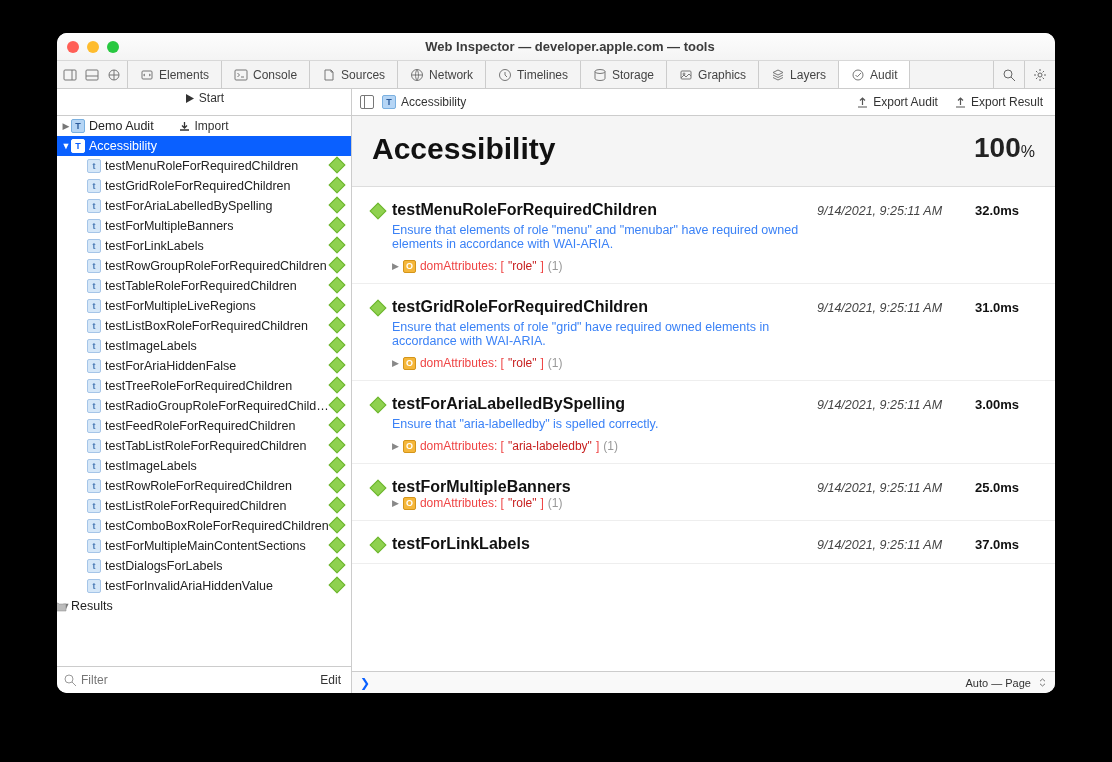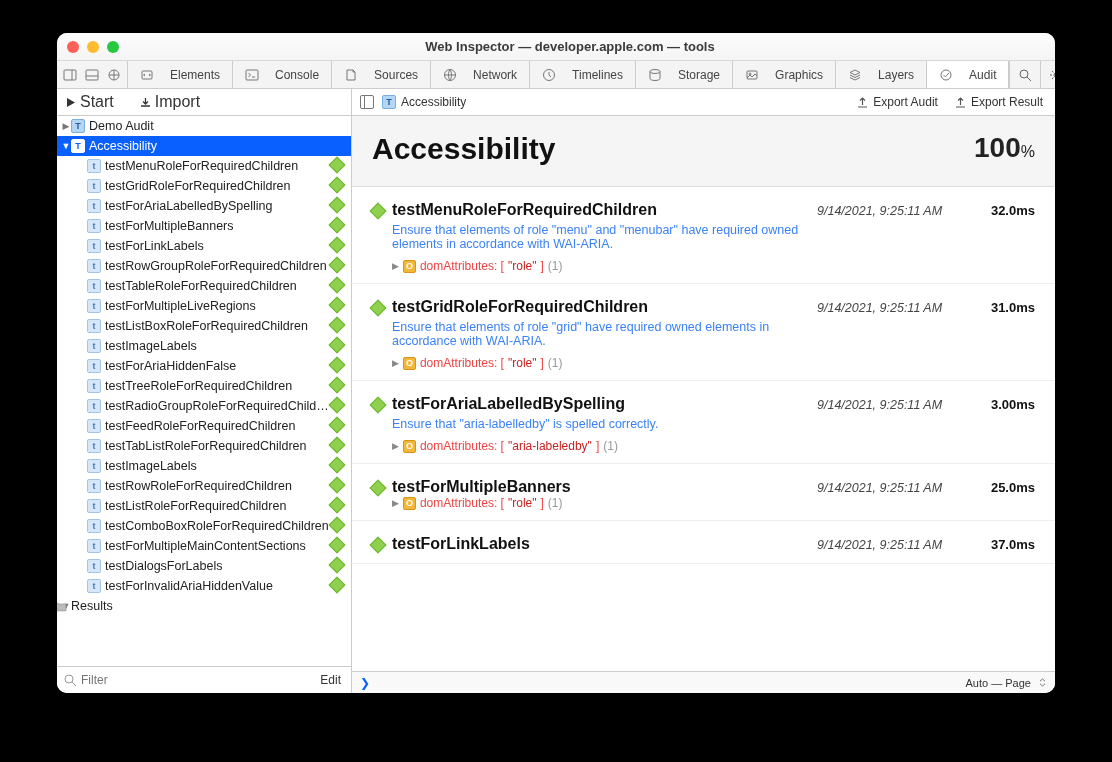--- a/index.html
+++ b/index.html
@@ -8,28 +8,28 @@
 .titlebar { height: 28px; background: linear-gradient(#fdfdfd,#f4f4f4); border-bottom: 1px solid #d8d8d8; display: flex; align-items: center; padding: 0 10px; position: relative; }
 .traffic { display: flex; gap: 8px; }
 .dot { width: 12px; height: 12px; border-radius: 50%; }
 .dot.red { background: #ff5f57; }
 .dot.yellow { background: #febc2e; }
 .dot.green { background: #28c840; }
 .title { position: absolute; left: 0; right: 0; text-align: center; font-size: 13px; font-weight: 600; color: #3b3b3b; pointer-events: none; padding-left: 28px; }
 .tabbar { height: 28px; background: #f4f4f4; border-bottom: 1px solid #ccc; display: flex; align-items: stretch; font-size: 12px; color: #444; }
 .dockctl { display: flex; align-items: center; padding: 0 6px; gap: 8px; border-right: 1px solid #ccc; }
 .dockctl svg { width: 14px; height: 14px; stroke: #777; fill: none; }
-.tab { display: flex; align-items: center; gap: 16px; padding: 0 12px; border-right: 1px solid #ccc; cursor: pointer; }
+.tab { display: flex; align-items: center; gap: 5px; padding: 0 12px; border-right: 1px solid #ccc; cursor: pointer; }
 .tab.active { background: #fff; }
 .tab svg, .tabicn { width: 14px; height: 14px; stroke: #777; fill: none; }
 .iconbtn { display: flex; align-items: center; padding: 0 8px; border-left: 1px solid #ccc; cursor: pointer; }
 .iconbtn svg { width: 14px; height: 14px; stroke: #666; fill: none; }
 .body { flex: 1; display: flex; min-height: 0; }
 .sidebar { width: 295px; border-right: 1px solid #ccc; display: flex; flex-direction: column; background: #fff; }
-.sb-tb { height: 27px; border-bottom: 1px solid #ccc; display: flex; align-items: center; justify-content: flex-start; gap: 10px; font-size: 16px; color: #333; }
+.sb-tb { height: 27px; border-bottom: 1px solid #ccc; display: flex; align-items: center; justify-content: space-between; gap: 10px; font-size: 12px; color: #333; flex-direction: column; }
 .sb-btn { display: flex; align-items: center; gap: 4px; padding: 2px 8px; cursor: pointer; }
 .sb-btn svg { width: 11px; height: 11px; }
 .tree { flex: 1; overflow-y: auto; font-size: 12.5px; color: #222; }
 .node { display: flex; align-items: center; height: 20px; padding-right: 6px; cursor: pointer; }
 .node .disc { width: 10px; display: flex; justify-content: center; font-size: 9px; color: #777; }
 .node .ticon { width: 14px; height: 14px; border-radius: 2px; display: flex; align-items: center; justify-content: center; font-size: 9px; font-weight: 600; margin-right: 4px; flex-shrink: 0; }
 .node .ticon.T { background: #b5d5f5; color: #2a5a9a; border: 1px solid #7ab0e0; }
 .node .ticon.t { background: #d5e7f8; color: #4a7ab5; border: 1px solid #a5c5e8; }
 .node .lbl { flex: 1; white-space: nowrap; overflow: hidden; text-overflow: ellipsis; }
 .node .st { width: 14px; height: 14px; flex-shrink: 0; }
@@ -56,21 +56,21 @@
 .hdr h1 { font-size: 30px; font-weight: 700; color: #111; margin-bottom: 4px; }
 .hdr p { font-size: 13.5px; color: #444; max-width: 560px; }
 .hdr .score { font-size: 28px; font-weight: 600; color: #222; }
 .hdr .score small { font-size: 16px; font-weight: 400; }
 .results { }
 .res { padding: 14px 20px 10px 20px; border-bottom: 1px solid #eee; }
 .res .row1 { display: flex; align-items: baseline; gap: 8px; }
 .res .passdiam { flex-shrink: 0; position: relative; top: 2px; }
 .res .name { font-size: 16px; font-weight: 700; color: #111; flex: 1; }
 .res .ts { font-size: 12.5px; font-style: italic; color: #444; width: 150px; text-align: left; }
-.res .dur { font-size: 13px; font-weight: 600; color: #111; width: 60px; text-align: right; }
+.res .dur { font-size: 13px; font-weight: 600; color: #111; width: 60px; }
 .res .desc { font-size: 12.5px; color: #3b82f6; margin: 4px 0 8px 20px; max-width: 420px; }
 .res .dom { font-family: Menlo, monospace; font-size: 12px; color: #333; margin-left: 20px; display: flex; align-items: center; gap: 4px; }
 .res .dom .disc { color: #888; font-size: 9px; }
 .res .dom .oicn { width: 13px; height: 13px; background: #f5b73a; border: 1px solid #d4951a; border-radius: 2px; display: inline-flex; align-items: center; justify-content: center; font-size: 9px; font-weight: 700; color: #fff; }
 .res .dom .key { color: #ef4444; }
 .res .dom .str { color: #c72020; }
 .res .dom .cnt { color: #999; }
 .statusbar { height: 22px; border-top: 1px solid #ccc; display: flex; align-items: center; padding: 0 8px; font-size: 11px; color: #333; background: #f9f9f9; }
 .statusbar .chev { color: #0a60ff; font-size: 12px; margin-right: auto; }
 .statusbar .zoom svg { width: 9px; height: 9px; stroke: #777; fill: none; margin-left: 4px; }

